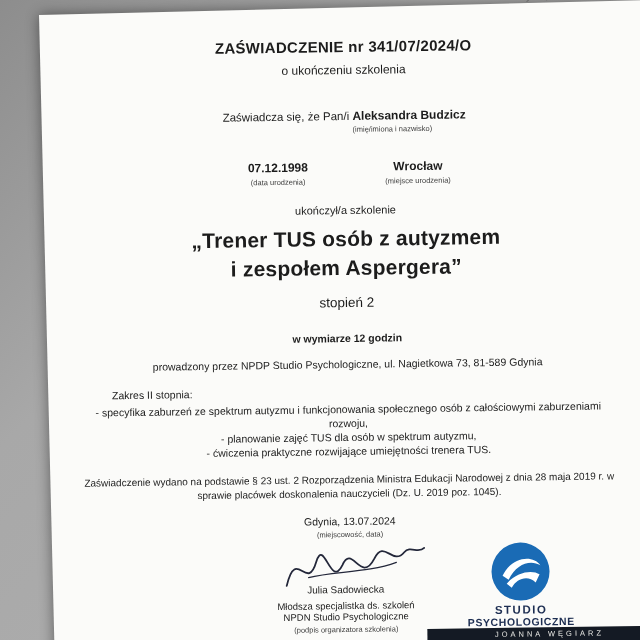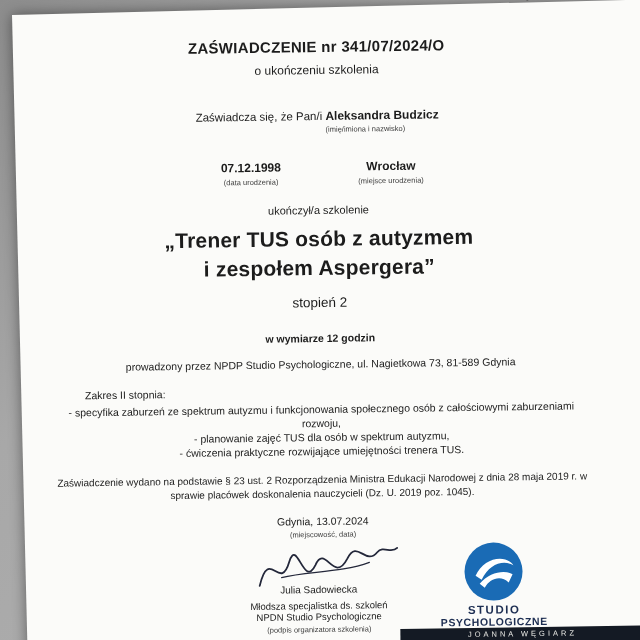--- a/index.html
+++ b/index.html
@@ -1,21 +1,21 @@
 <!DOCTYPE html>
 <html><head>
 <meta charset="utf-8">
 <style>
   html,body{margin:0;padding:0;}
   body{
     width:640px;height:640px;overflow:hidden;position:relative;
     background:linear-gradient(135deg,#8d8d8d 0%,#a8a8a8 35%,#b2b2b2 100%);
     font-family:"Liberation Sans",sans-serif;color:#1c1c1c;
   }
-  .scene{position:absolute;inset:0;}
+  .scene{position:absolute;inset:0;margin-left:27px;}
   .paper-bg{
     position:absolute;left:12px;top:15px;width:700px;height:700px;
     background:#fbfbf9;
     transform:rotate(-1.4deg);transform-origin:top left;
     box-shadow:0 0 14px rgba(0,0,0,.45);
   }
   .content{
     position:absolute;inset:0;
     transform:rotate(-0.8deg);transform-origin:320px 320px;
   }

